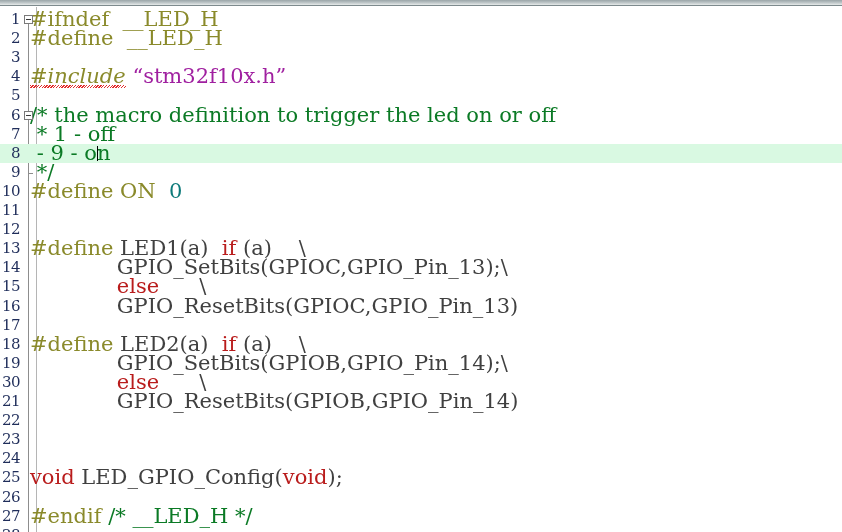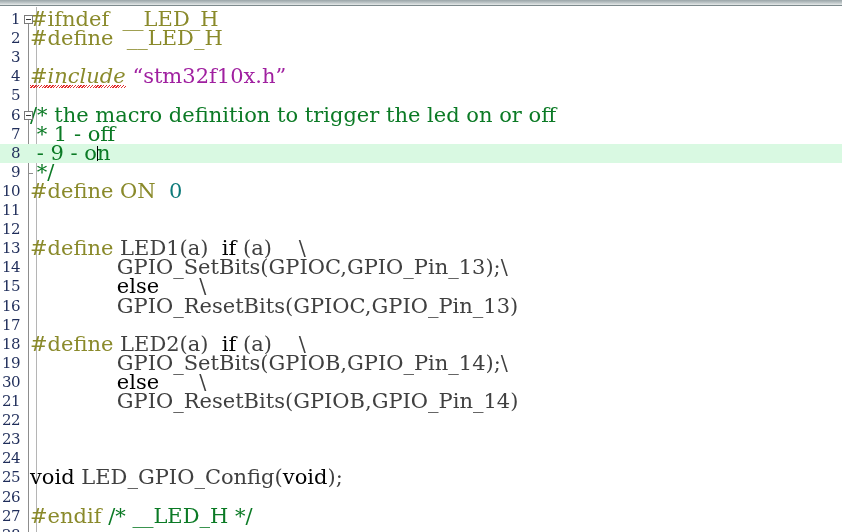--- a/index.html
+++ b/index.html
@@ -127,21 +127,21 @@
     white-space: pre;
     font-family: "DejaVu Serif", "Liberation Serif", serif;
     font-size: 21px;
     color: #000000;
   }
 
   
   .t-pre      { color: #8a8a2b; }   
   .t-comment  { color: #0b7a25; }   
   .t-string   { color: #a020a0; }   
-  .t-keyword  { color: #000000; }   
+  .t-keyword  { color: #b91c1c; }   
   .t-number   { color: #0d7a7a; }   
   .t-plain    { color: #404040; }
 
   
   .squiggle {
     position: relative;
     text-decoration: none;
     font-style: italic;
   }
   .squiggle::after {

